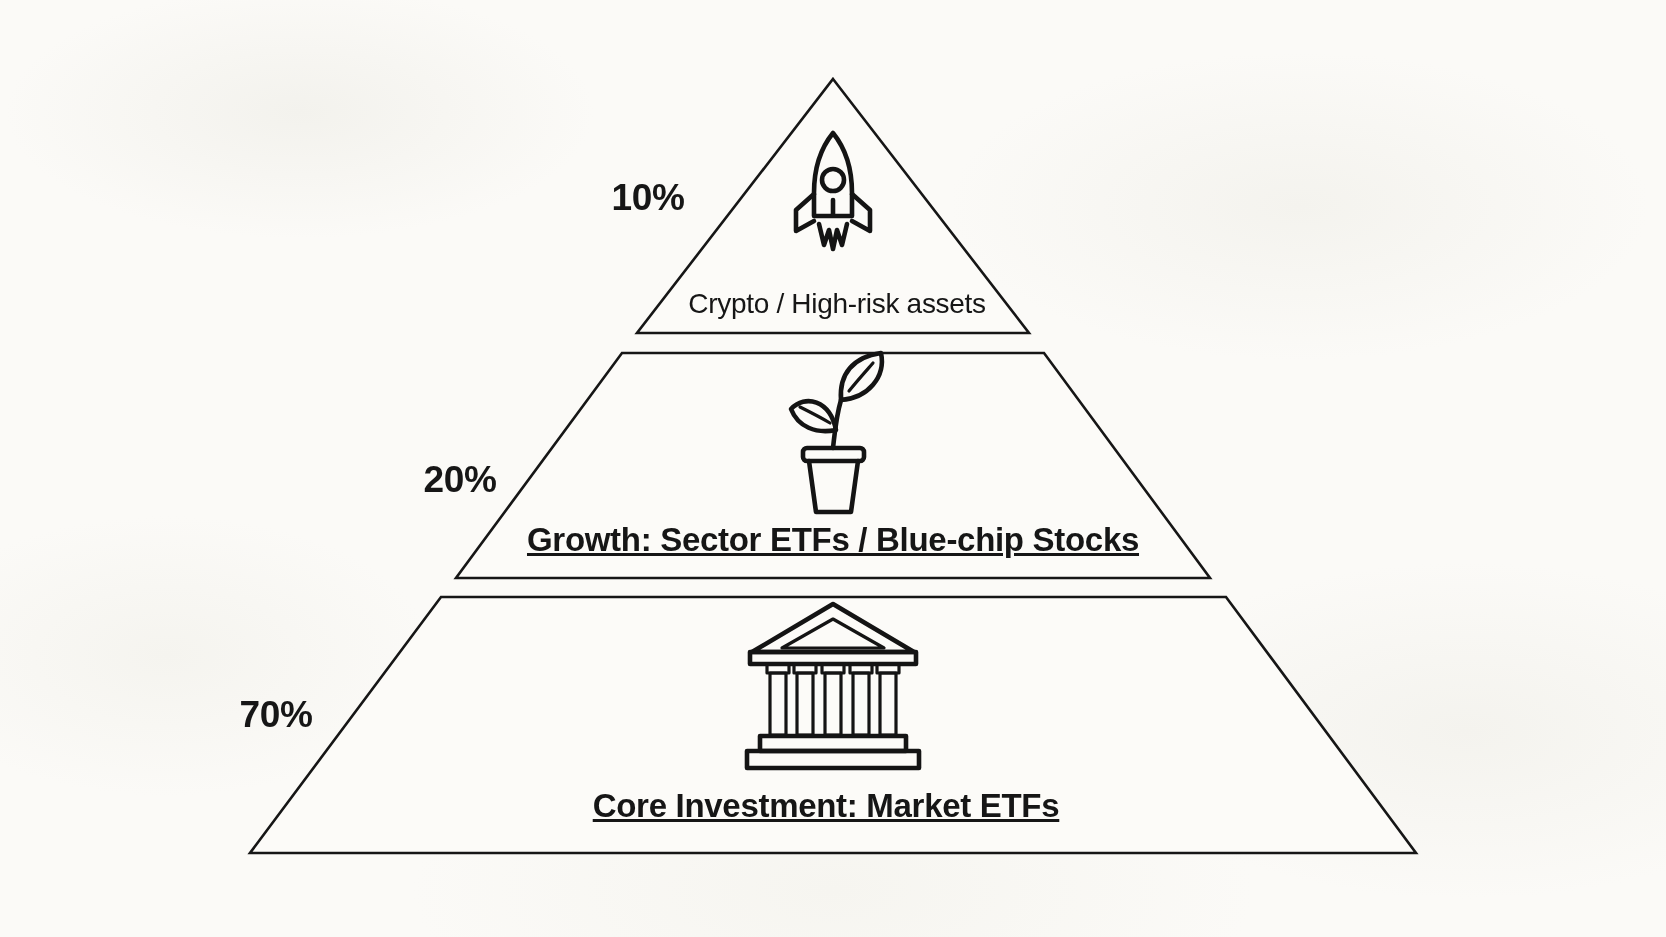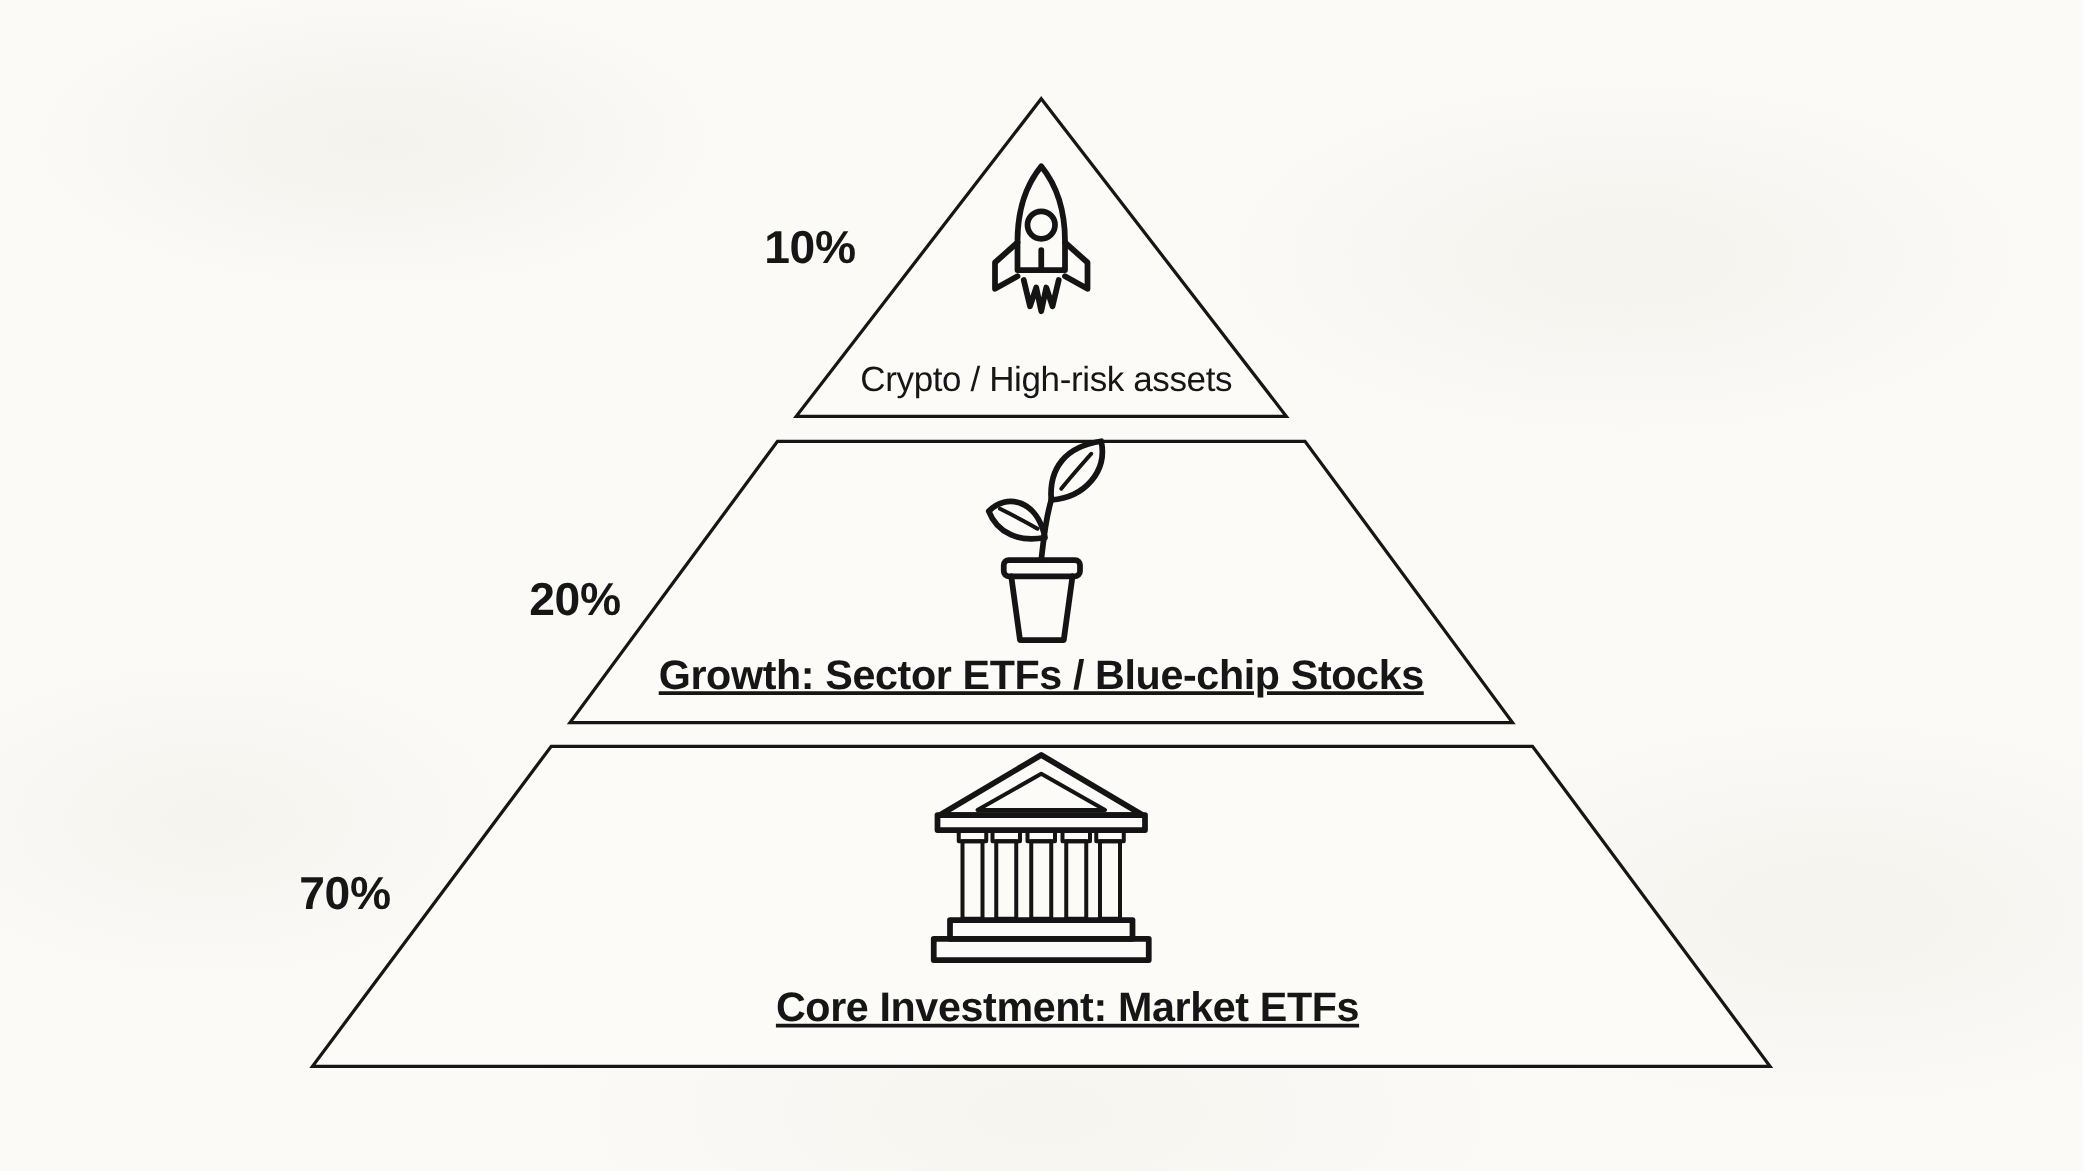--- a/index.html
+++ b/index.html
@@ -89,15 +89,15 @@
   </svg>
 
   <div class="label pct" style="left:648px;top:198px;">10%</div>
   <div class="label pct" style="left:460px;top:461px;margin-top:19px;">20%</div>
   <div class="label pct" style="left:276px;top:715px;">70%</div>
 
   <div class="label tier-sub" style="left:837px;top:304px;">Crypto / High-risk assets</div>
 
   <div class="label tier-label" style="left:833px;top:540px;">Growth: Sector ETFs / Blue-chip Stocks</div>
 
-  <div class="label tier-label" style="left:854px;top:806px;">Core Investment: Market ETFs</div>
+  <div class="label tier-label" style="left:826px;top:806px;">Core Investment: Market ETFs</div>
 
 </div>
 
 </body></html>

